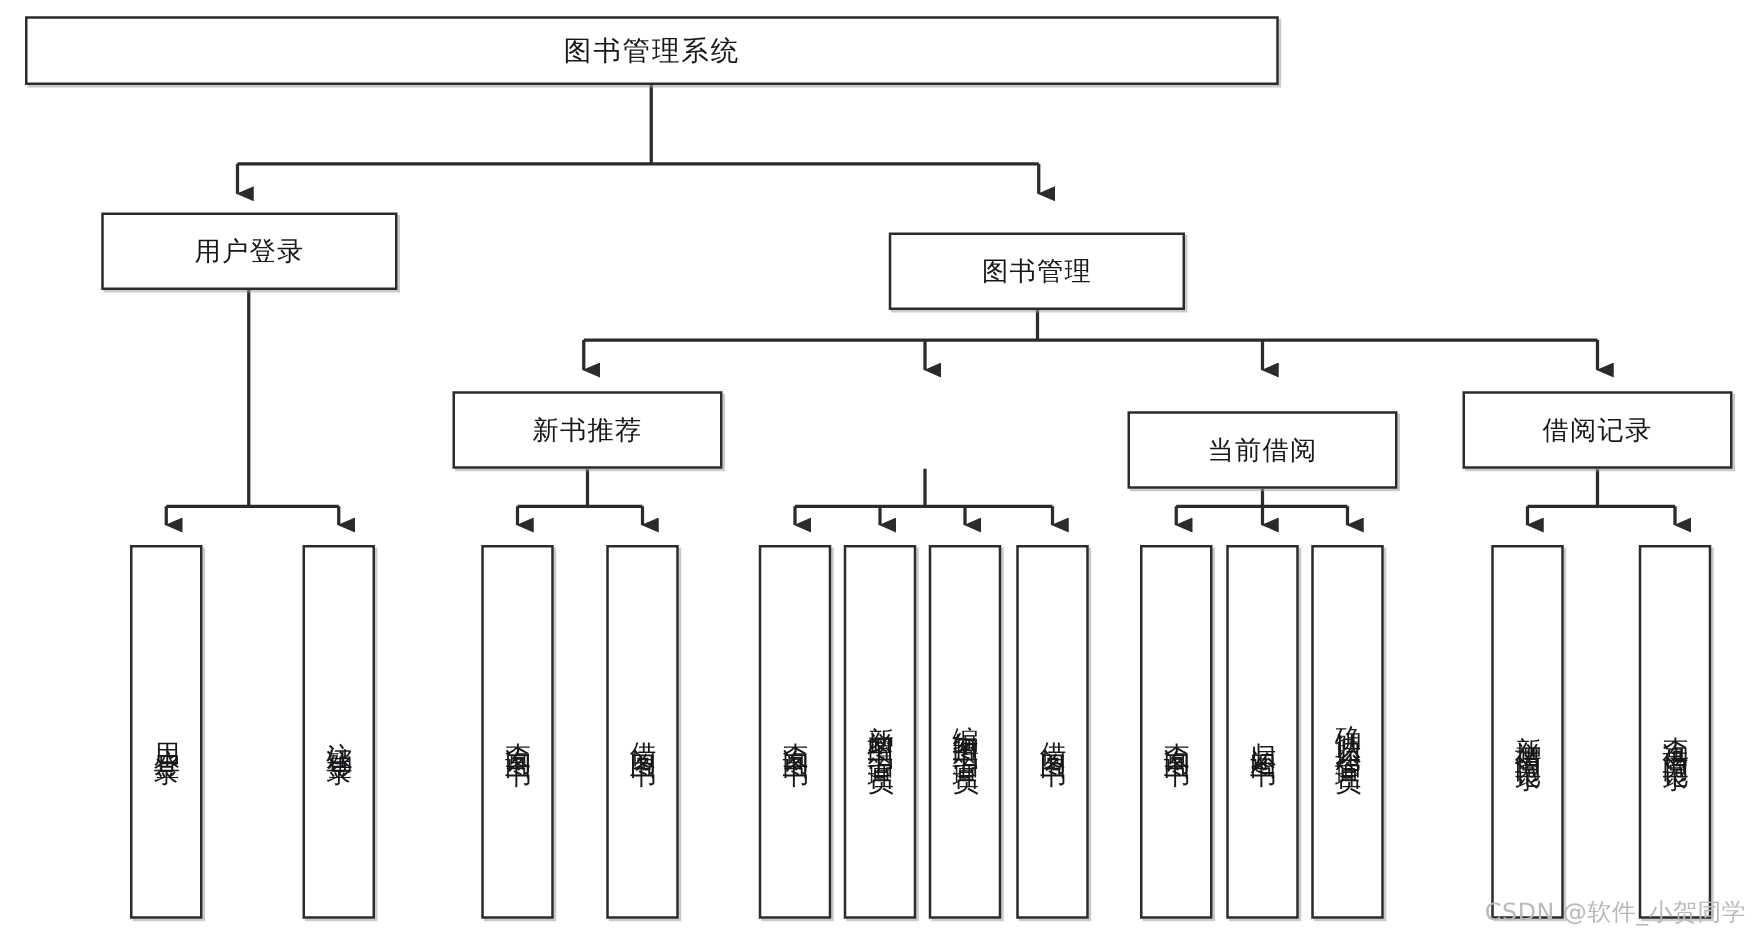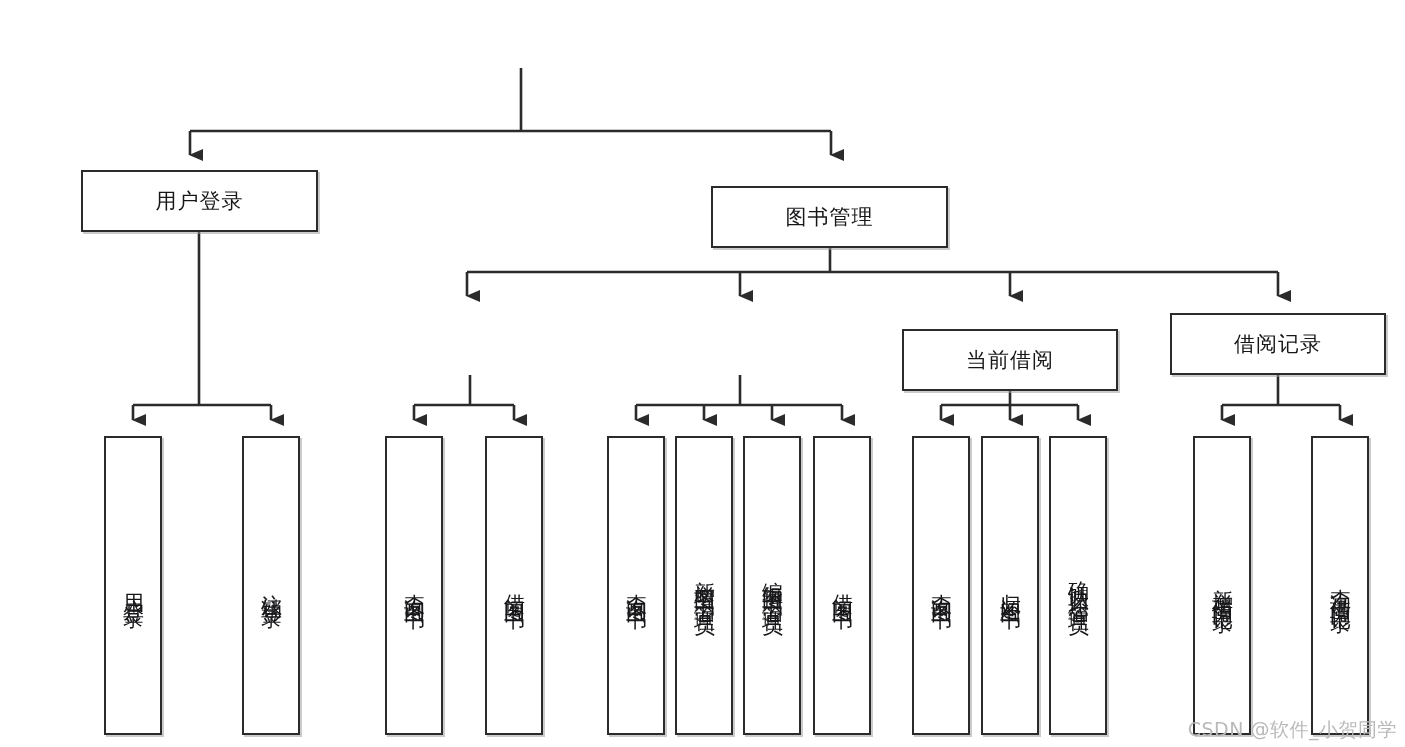--- a/index.html
+++ b/index.html
@@ -84,28 +84,34 @@
       <path d="M1010,405 L1010,420" marker-end="url(#arrow)"></path>
       <path d="M1078,405 L1078,420" marker-end="url(#arrow)"></path>
 
       <path d="M1278,375 L1278,405"></path>
       <path d="M1222,405 L1340,405"></path>
       <path d="M1222,405 L1222,420" marker-end="url(#arrow)"></path>
       <path d="M1340,405 L1340,420" marker-end="url(#arrow)"></path>
     </g>
   </svg>
 
+  <div class="node root" style="left:20px;top:13px;width:1003px;height:55px;">
+    <span>图书管理系统</span>
+  </div>
 
   <div class="node horiz" style="left:81px;top:170px;width:237px;height:62px;">
     <span>用户登录</span>
   </div>
   <div class="node horiz" style="left:711px;top:186px;width:237px;height:62px;">
     <span>图书管理</span>
   </div>
 
+  <div class="node horiz" style="left:362px;top:313px;width:216px;height:62px;">
+    <span>新书推荐</span>
+  </div>
   <div class="node horiz" style="left:902px;top:313px;width:216px;height:62px;margin-top:16px;">
     <span>当前借阅</span>
   </div>
   <div class="node horiz" style="left:1170px;top:313px;width:216px;height:62px;">
     <span>借阅记录</span>
   </div>
 
   <div class="node leaf" style="left:104px;top:436px;width:58px;height:299px;">
     <span class="vtxt">用户登录</span>
   </div>

